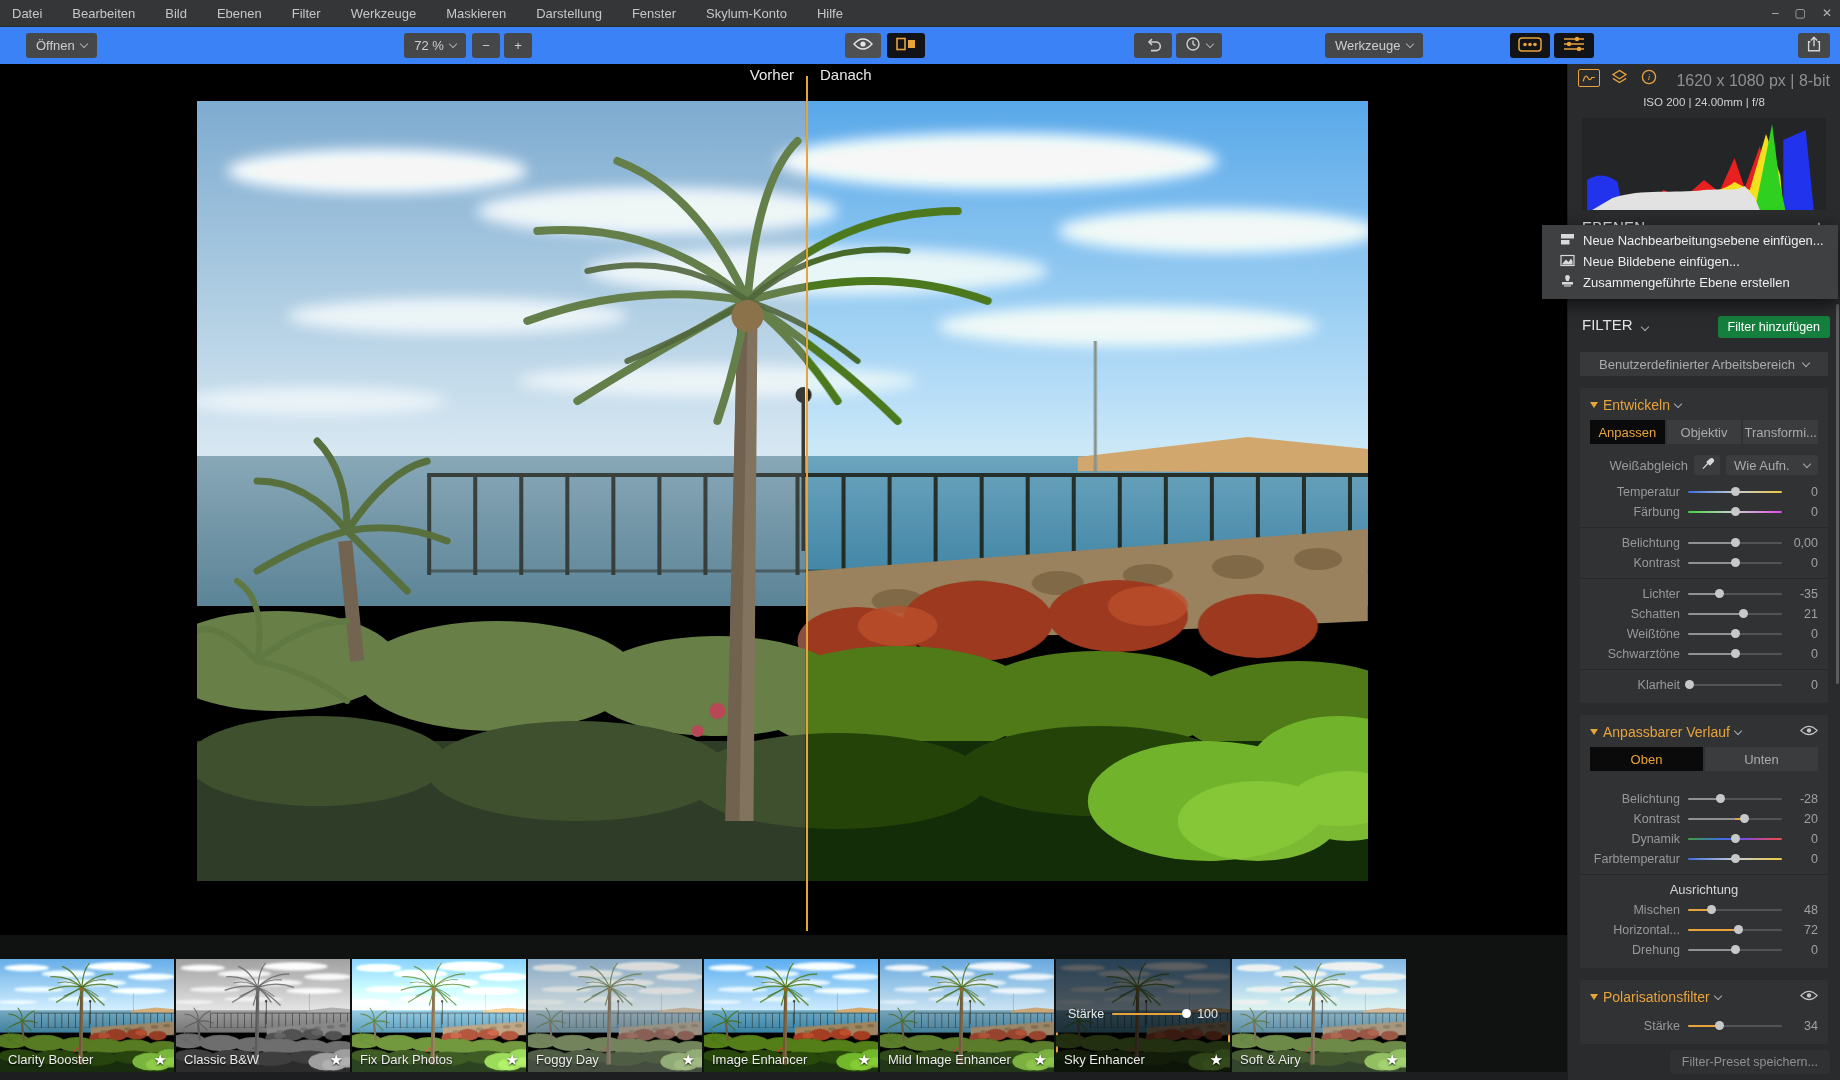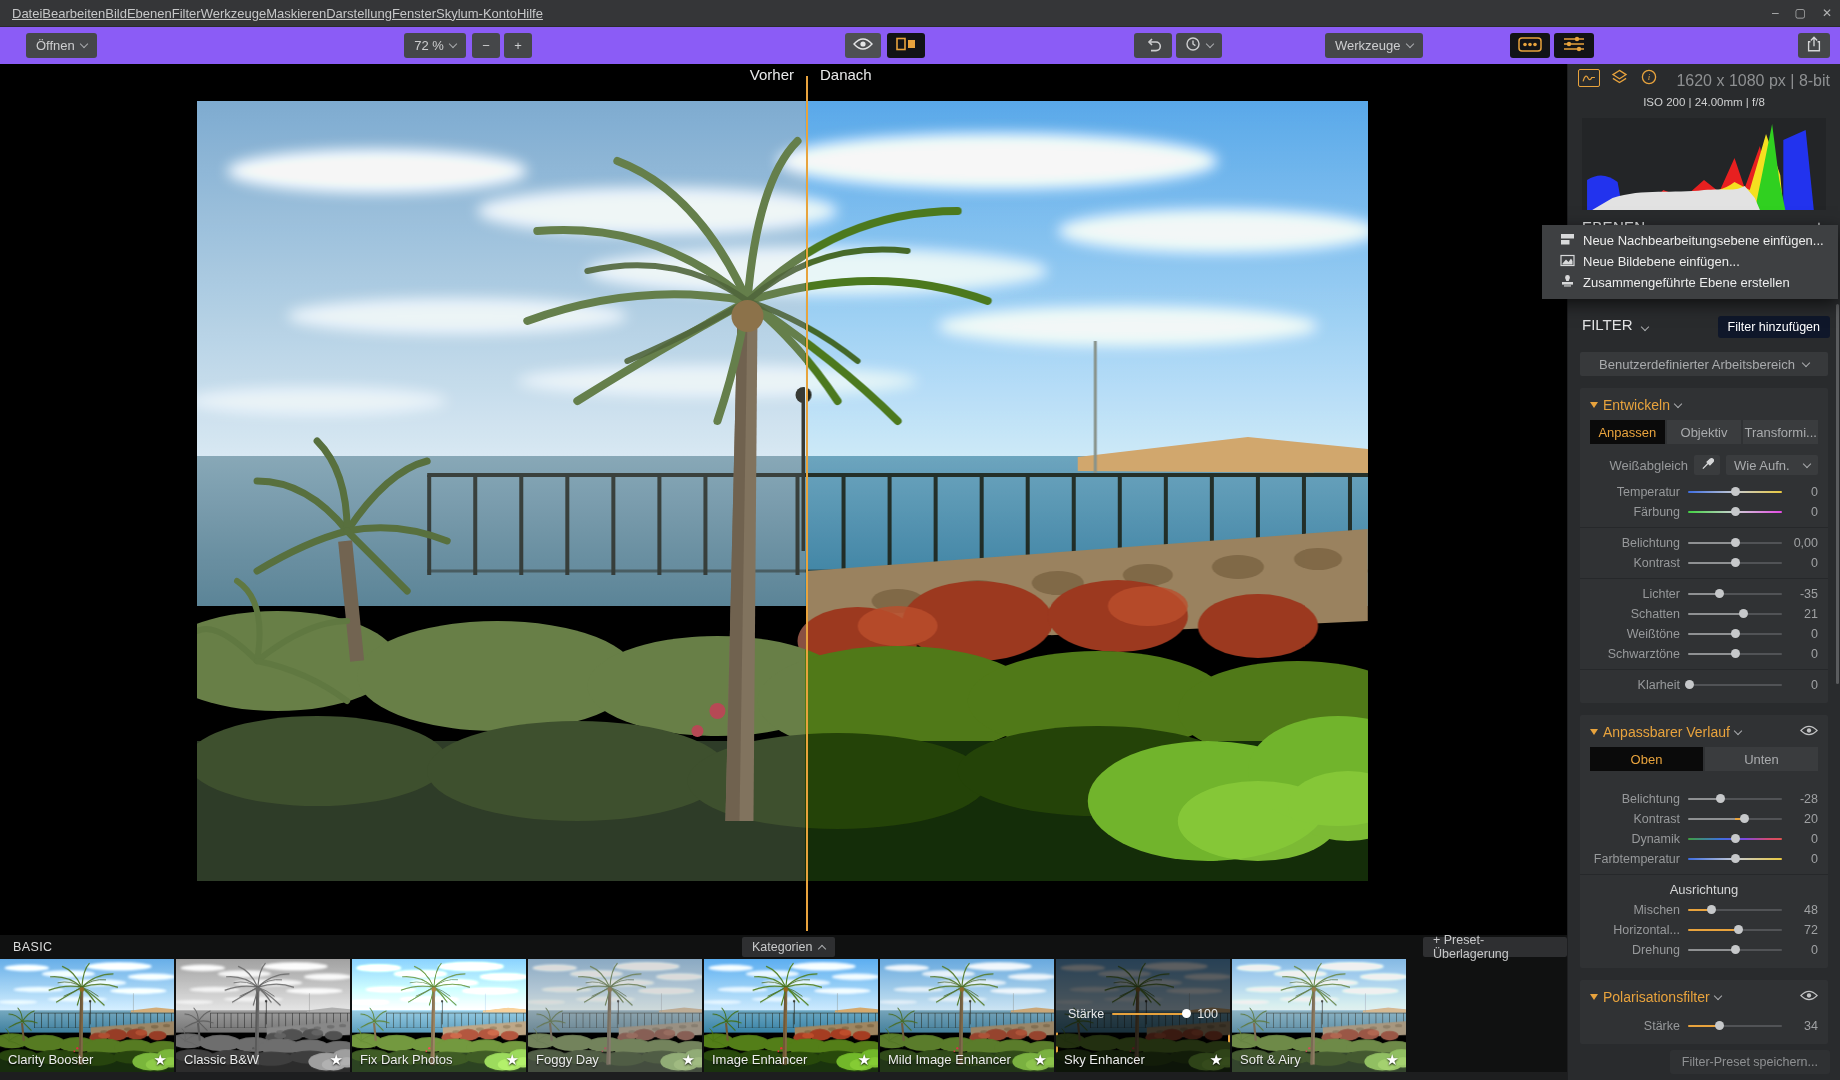--- a/index.html
+++ b/index.html
@@ -8,21 +8,21 @@
        font-family:"Liberation Sans",sans-serif;-webkit-font-smoothing:antialiased;color:#c8c9ca;}
 
   
   .menubar{position:absolute;top:0;left:0;right:0;height:26px;background:#353638;
            display:flex;align-items:center;padding-left:12px;gap:30px;font-size:13px;color:#c6c7c8;}
   .menubar .mitem{cursor:default;}
   .winctrl{position:absolute;right:8px;top:0;height:26px;display:flex;gap:16px;align-items:center;
            font-size:12px;color:#b2b3b4;}
 
   
-  .toolbar{position:absolute;top:26px;left:0;right:0;height:38px;background:#8b5cf6;border-top:1px solid #2b2c2e;}
+  .toolbar{position:absolute;top:26px;left:0;right:0;height:38px;background:#3b82f6;border-top:1px solid #2b2c2e;}
   .tbtn{position:absolute;top:6px;height:25px;background:#454749;border-radius:3px;color:#cdcecf;
         display:flex;align-items:center;justify-content:center;font-size:13px;gap:6px;padding:0 10px;}
   .tbtn.dark{background:#121316;}
   .tbtn.lit{background:#4e5052;}
   .chev{display:inline-block;width:6px;height:6px;border-left:1.5px solid #a9abad;border-top:1.5px solid #a9abad;}
   .chev.down{transform:rotate(225deg);margin-top:-3px;}
   .chev.up{transform:rotate(45deg);margin-top:3px;}
 
   
   .canvas{position:absolute;top:64px;left:0;width:1567px;height:871px;background:#000;border-radius:20px;}
@@ -45,21 +45,21 @@
   .hist{position:relative;margin:6px 14px 0;height:92px;}
   .hist svg{position:absolute;inset:0;width:100%;height:100%;}
   .cliptri{position:absolute;top:2px;font-size:9px;color:#6a6c6e;}
   .layers-row{position:relative;height:26px;margin:8px 14px 0;}
   .lr-title{font-size:15px;color:#e2e3e4;letter-spacing:.3px;}
   .lr-minus{position:absolute;right:28px;top:0;font-size:16px;color:#84868a;}
   .lr-plus{position:absolute;right:2px;top:-1px;font-size:17px;color:#d6d7d8;}
   .layers-spacer{height:72px;}
   .filter-row{position:relative;height:28px;margin:0 14px;}
   .fr-title{font-size:15px;color:#e2e3e4;}
-  .btn-blue{position:absolute;right:-4px;top:0;background:#0f172a;color:#fff;font-size:12.5px;
+  .btn-blue{position:absolute;right:-4px;top:0;background:#15803d;color:#fff;font-size:12.5px;
             border-radius:3px;padding:4px 10px;}
   .ws-bar{position:relative;height:24px;margin:8px 12px 0;background:#37393b;border-radius:2px;
           display:flex;align-items:center;justify-content:center;gap:8px;color:#a9abad;font-size:13px;}
   .box{position:relative;margin:12px 12px 0;background:#303234;border-radius:2px;padding:4px 10px 8px;}
   .sec-head{position:relative;height:26px;display:flex;align-items:center;gap:5px;}
   .tri{width:0;height:0;border-left:4.5px solid transparent;border-right:4.5px solid transparent;
        border-top:6px solid #e8a33d;}
   .sec-title{color:#e8a33d;font-size:14px;}
   .sec-eye{position:absolute;right:0;top:5px;}
   .tabs{display:flex;gap:2px;margin:2px 0 8px;justify-content:center;}
@@ -244,21 +244,21 @@
           <path d="M550,200 Q610,220 660,260"></path>
       </g>
       <circle cx="550" cy="215" r="16" fill="#8a6a38"></circle>
     </symbol>
   </defs>
 </svg>
 
 <div class="app">
 
   <div class="menubar">
-    <div id="menu-items" style="display:flex;text-decoration:underline;">
+    <div id="menu-items" style="display:flex;gap:30px;">
         <span class="mitem">Datei</span>
         <span class="mitem">Bearbeiten</span>
         <span class="mitem">Bild</span>
         <span class="mitem">Ebenen</span>
         <span class="mitem">Filter</span>
         <span class="mitem">Werkzeuge</span>
         <span class="mitem">Maskieren</span>
         <span class="mitem">Darstellung</span>
         <span class="mitem">Fenster</span>
         <span class="mitem">Skylum-Konto</span>
@@ -651,28 +651,20 @@
         <span><svg width="15" height="14" viewBox="0 0 15 14">
             <path d="M7.5,1 a2.4,2.4 0 0 1 2.4,2.4 c0,1.6 -1.1,2.1 -1.1,3.6 h-2.6 c0,-1.5 -1.1,-2 -1.1,-3.6 A2.4,2.4 0 0 1 7.5,1 Z" fill="#d8d9da"></path>
             <rect x="2" y="8" width="11" height="2.6" fill="#d8d9da"></rect>
             <rect x="4" y="11.4" width="7" height="1.1" fill="#d8d9da"></rect>
           </svg></span>
         <span>Zusammengeführte Ebene erstellen</span>
       </div>
     </div>
 
   <div class="strip">
-    <div class="strip-head">
-      <span class="basic-lab">BASIC</span>
-      <div class="cat-btn">
-        <span>Kategorien</span>
-        <span class="chev up"></span>
-      </div>
-      <div class="ovl-btn">+ Preset-Überlagerung</div>
-    </div>
     <div class="thumbs" id="preset-thumbs">
         <div class="tile">
           <svg viewBox="0 0 1170 780" preserveAspectRatio="xMidYMid slice" class="fx-clarity">
             <use href="#landscape"></use>
           </svg>
           <span class="tname">Clarity Booster</span>
           <span class="tstar">★</span>
         </div>
         <div class="tile">
           <svg viewBox="0 0 1170 780" preserveAspectRatio="xMidYMid slice" class="fx-bw">

